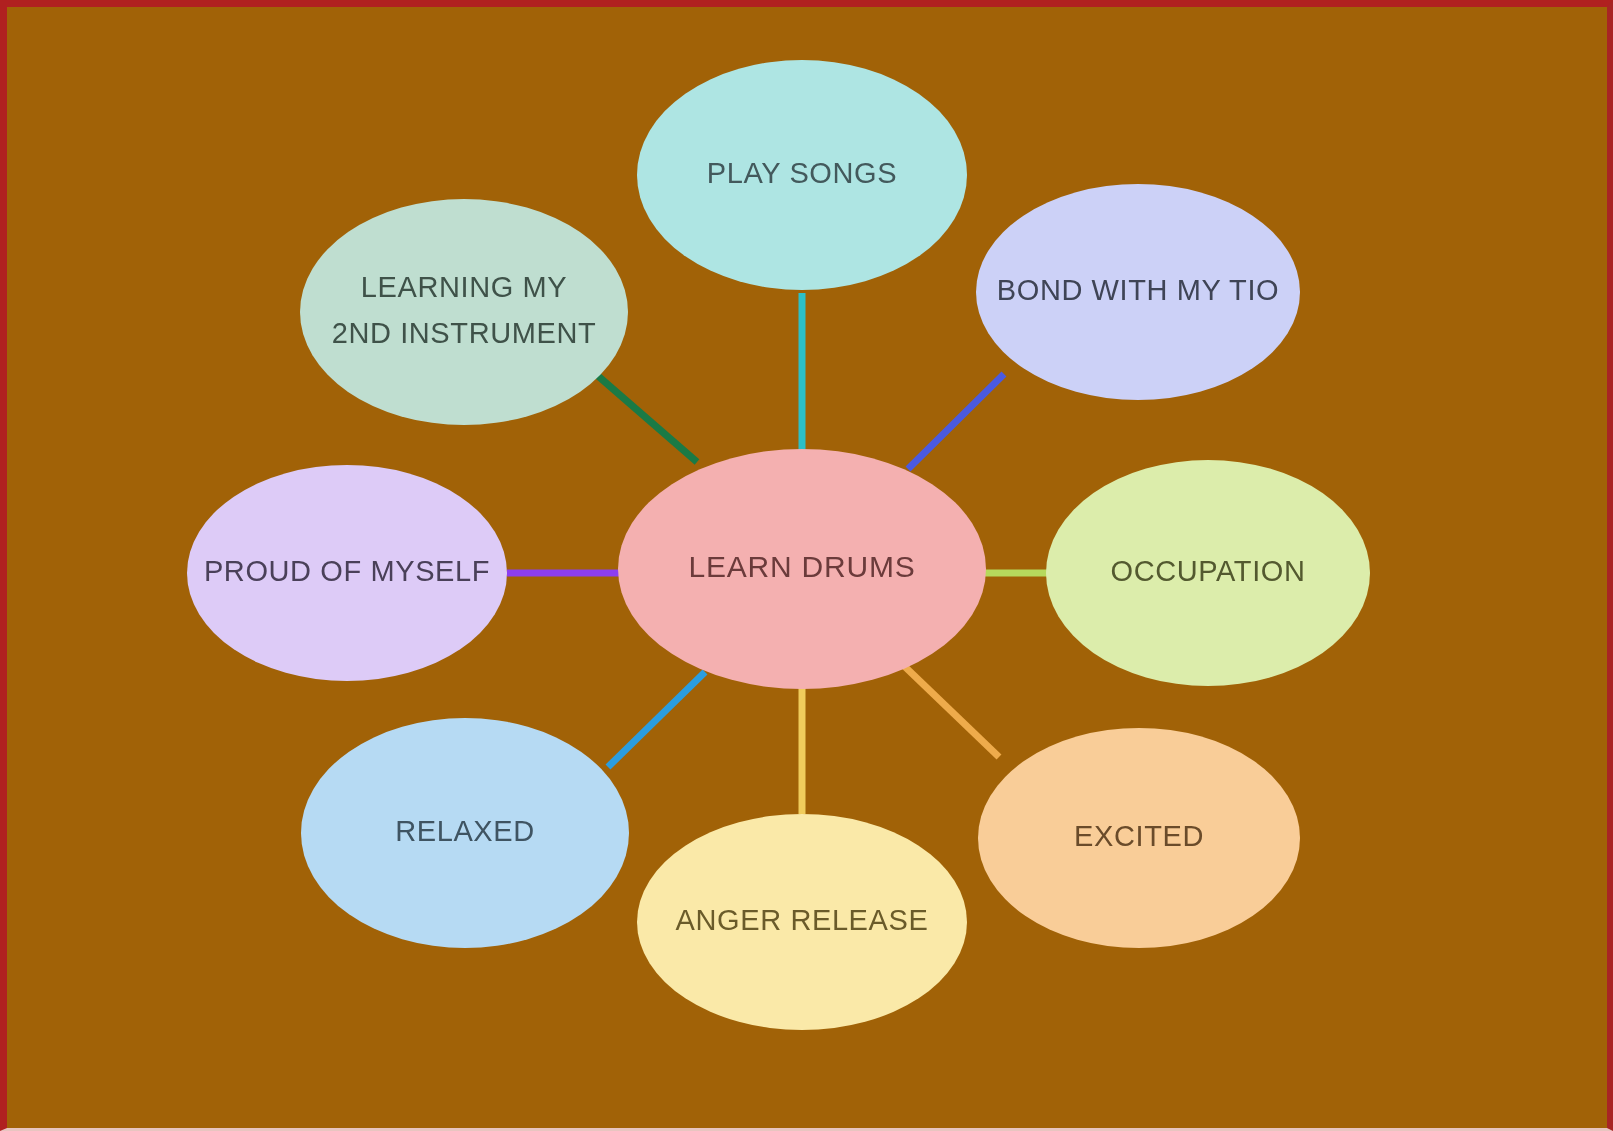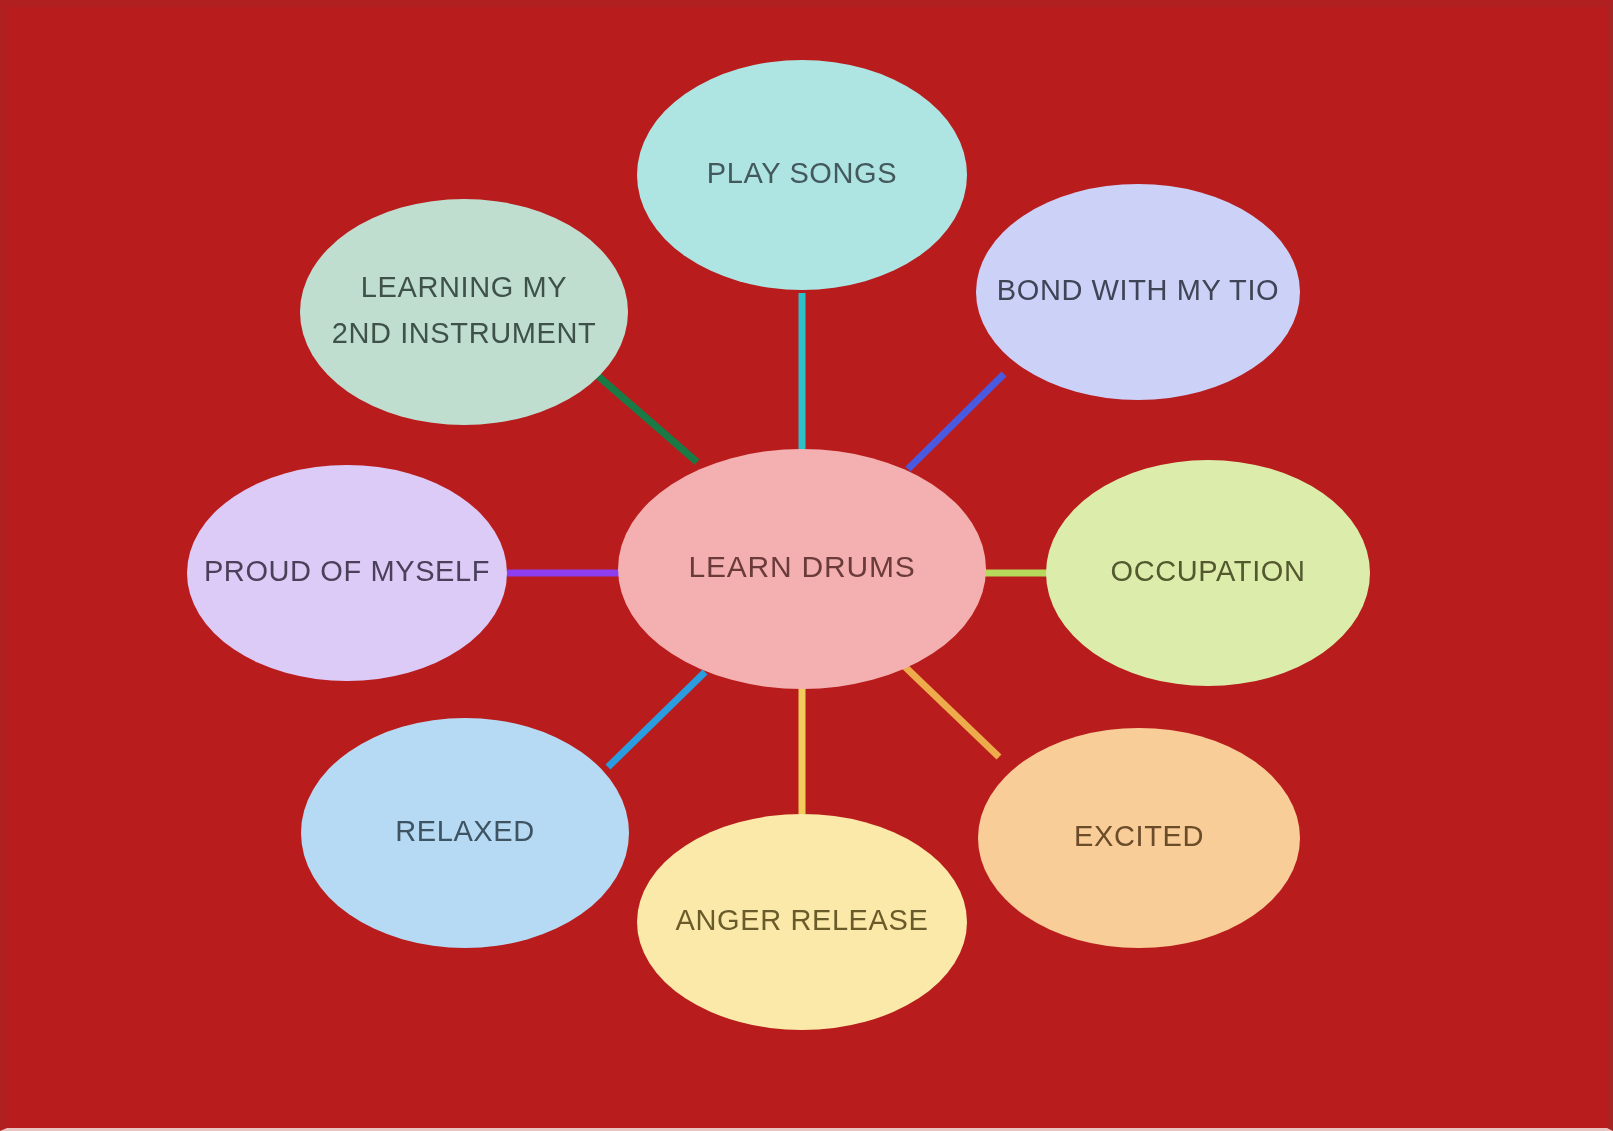--- a/index.html
+++ b/index.html
@@ -17,21 +17,21 @@
     position: absolute;
     left: 0;
     top: 0;
     width: 1613px;
     height: 1131px;
     box-sizing: border-box;
     border-top: 7px solid #b02020;
     border-left: 7px solid #b02020;
     border-right: 6px solid #a82424;
     border-bottom: 3px solid #e8c5c0;
-    background: #b91c1c;
+    background: #a16207;
   }
   #mindmap-svg {
     position: absolute;
     left: 0;
     top: 0;
     width: 1613px;
     height: 1131px;
   }
   .node-label {
     font-family: "Liberation Sans", sans-serif;

